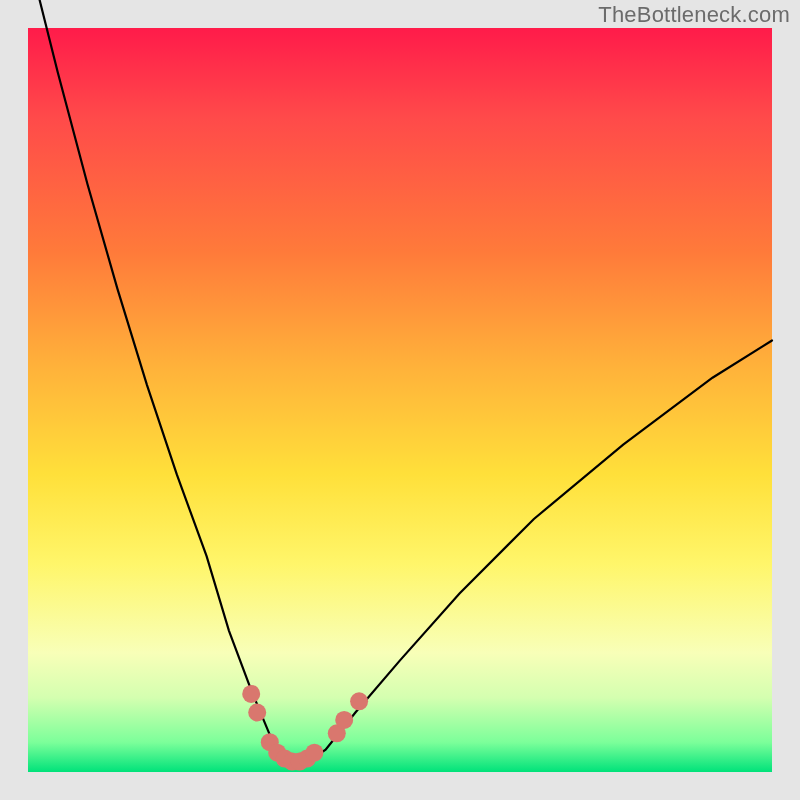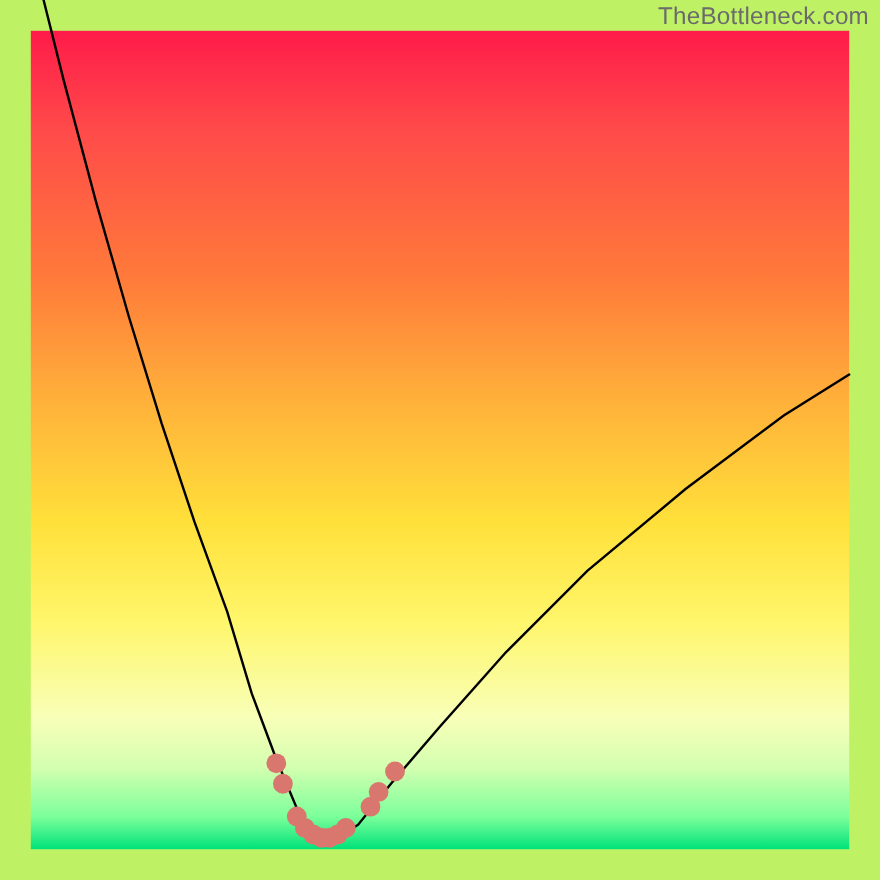--- a/index.html
+++ b/index.html
@@ -9,21 +9,21 @@
     height: 800px;
     background: #000;
     font-family: Arial, Helvetica, sans-serif;
     overflow: hidden;
   }
   .frame {
     position: absolute;
     left: 0; top: 0;
     width: 800px;
     height: 800px;
-    background: #bef264;
+    background: #e5e5e5;
   }
   .plot {
     position: absolute;
     left: 28px;
     top: 28px;
     width: 744px;
     height: 744px;
     
     background: linear-gradient(
       to bottom,

